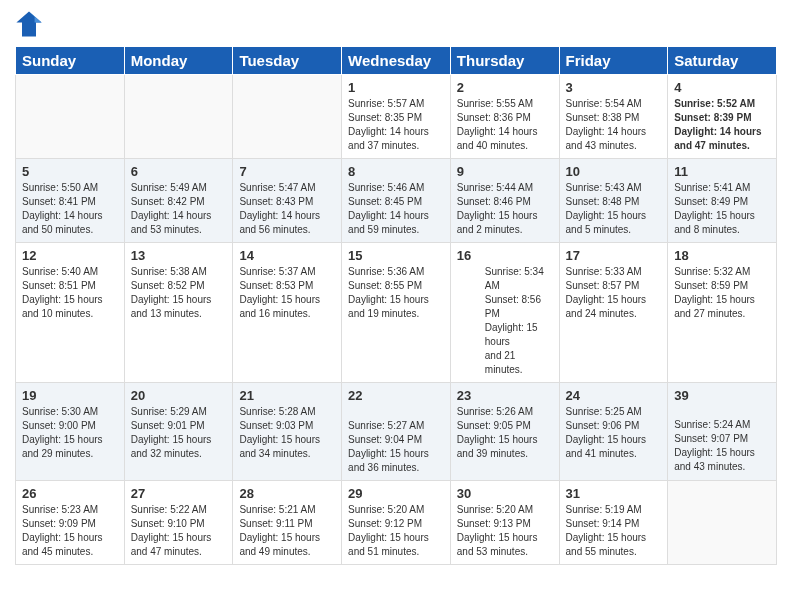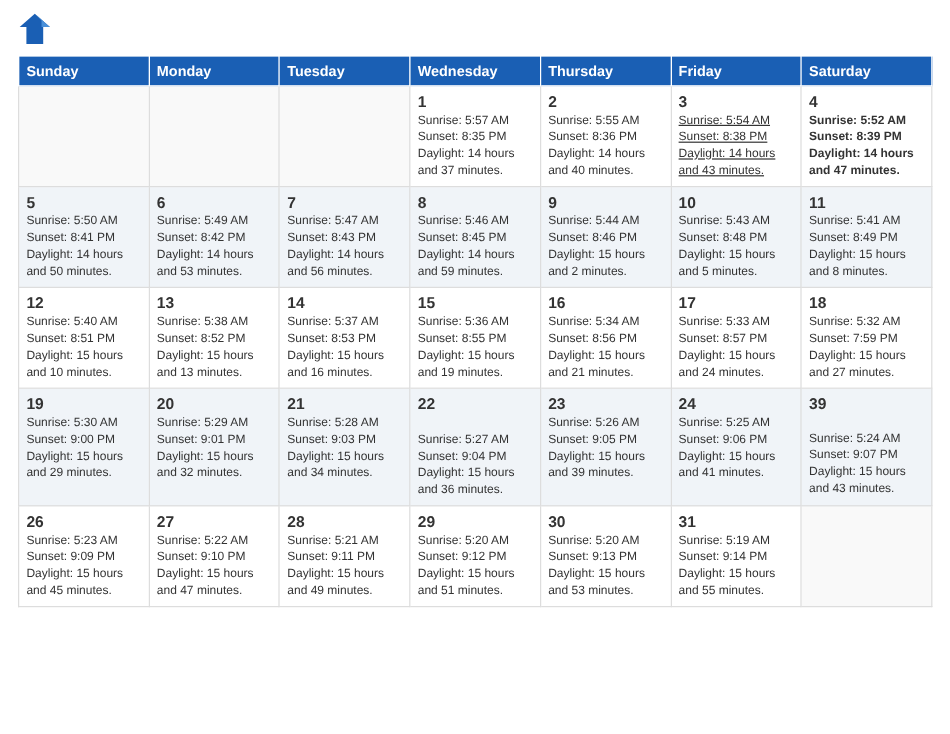--- a/index.html
+++ b/index.html
@@ -54,21 +54,21 @@
     table {
       width: 100%;
       border-collapse: collapse;
       table-layout: fixed;
     }
     thead tr th {
       background-color: #1a5fb4;
       color: #fff;
       text-align: left;
       padding: 5px 6px;
-      font-size: 12px;
+      font-size: 15px;
       font-weight: bold;
       border: 1px solid #fff;
     }
     tbody tr td {
       vertical-align: top;
       padding: 5px 6px;
       font-size: 10.5px;
       color: #333;
       border: 1px solid #ddd;
       height: 82px;
@@ -139,21 +139,21 @@
           </td>
           <td>
             <span class="day-num">2</span>
             <div class="cell-text" style="white-space: pre-line;">Sunrise: 5:55 AM
 Sunset: 8:36 PM
 Daylight: 14 hours
 and 40 minutes.</div>
           </td>
           <td>
             <span class="day-num">3</span>
-            <div class="cell-text" style="white-space: pre-line; text-decoration: underline;">Sunrise: 5:54 AM
+            <div class="cell-text" style="white-space: pre-line;">Sunrise: 5:54 AM
 Sunset: 8:38 PM
 Daylight: 14 hours
 and 43 minutes.</div>
           </td>
           <td>
             <span class="day-num">4</span>
             <div class="cell-text" style="white-space: pre-line; font-weight: bold;">Sunrise: 5:52 AM
 Sunset: 8:39 PM
 Daylight: 14 hours
 and 47 minutes.</div>
@@ -234,36 +234,36 @@
           </td>
           <td>
             <span class="day-num">15</span>
             <div class="cell-text" style="white-space: pre-line;">Sunrise: 5:36 AM
 Sunset: 8:55 PM
 Daylight: 15 hours
 and 19 minutes.</div>
           </td>
           <td>
             <span class="day-num">16</span>
-            <div class="cell-text" style="white-space: pre-line;">Sunrise: 5:34 AM
+            <div class="cell-text" style="white-space: pre-line; margin-left: 28px;">Sunrise: 5:34 AM
 Sunset: 8:56 PM
 Daylight: 15 hours
 and 21 minutes.</div>
           </td>
           <td>
             <span class="day-num">17</span>
             <div class="cell-text" style="white-space: pre-line;">Sunrise: 5:33 AM
 Sunset: 8:57 PM
 Daylight: 15 hours
 and 24 minutes.</div>
           </td>
           <td>
             <span class="day-num">18</span>
             <div class="cell-text" style="white-space: pre-line;">Sunrise: 5:32 AM
-Sunset: 7:59 PM
+Sunset: 8:59 PM
 Daylight: 15 hours
 and 27 minutes.</div>
           </td>
         </tr>
         <tr>
           <td>
             <span class="day-num">19</span>
             <div class="cell-text" style="white-space: pre-line;">Sunrise: 5:30 AM
 Sunset: 9:00 PM
 Daylight: 15 hours

